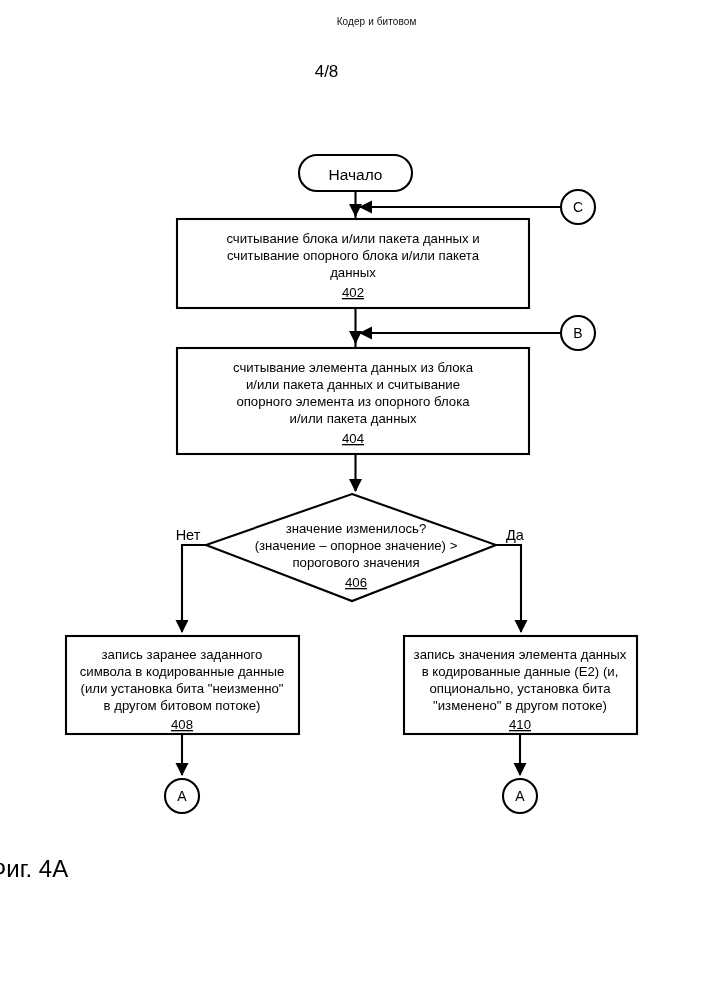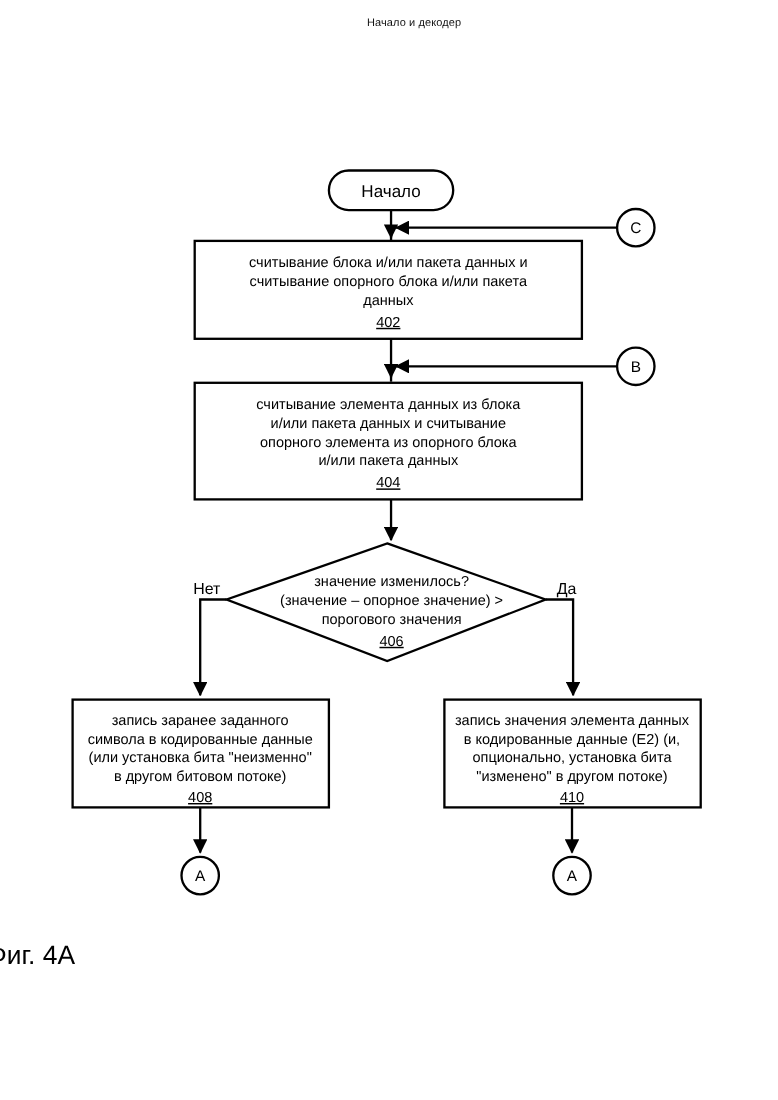--- a/index.html
+++ b/index.html
@@ -93,23 +93,26 @@
   svg.flow .start-text { font-size: 15.5px; }
   svg.flow .branch-label { font-size: 14.5px; }
   svg.flow .conn-letter { font-size: 14px; }
 </style>
 </head>
 <body>
 
 <div class="page">
 
   <div class="doc-header">
-    <span class="hdr-inner">Начало и декодер</span>
+    <span class="hdr-inner">Кодер и битовом</span>
   </div>
 
+  <div class="page-number">
+    <span class="pn-inner">4/8</span>
+  </div>
 
   <svg class="flow" width="707" height="1000" viewBox="0 0 707 1000">
     <defs>
       <marker id="arrow" viewBox="0 0 10 10" refX="9.2" refY="5" markerWidth="6.2" markerHeight="6.2" orient="auto-start-reverse">
         <path d="M 0 0 L 10 5 L 0 10 z" fill="#000000"></path>
       </marker>
     </defs>
 
     <g>
       <rect class="shape" x="299" y="155" width="113" height="36" rx="18" ry="18"></rect>

